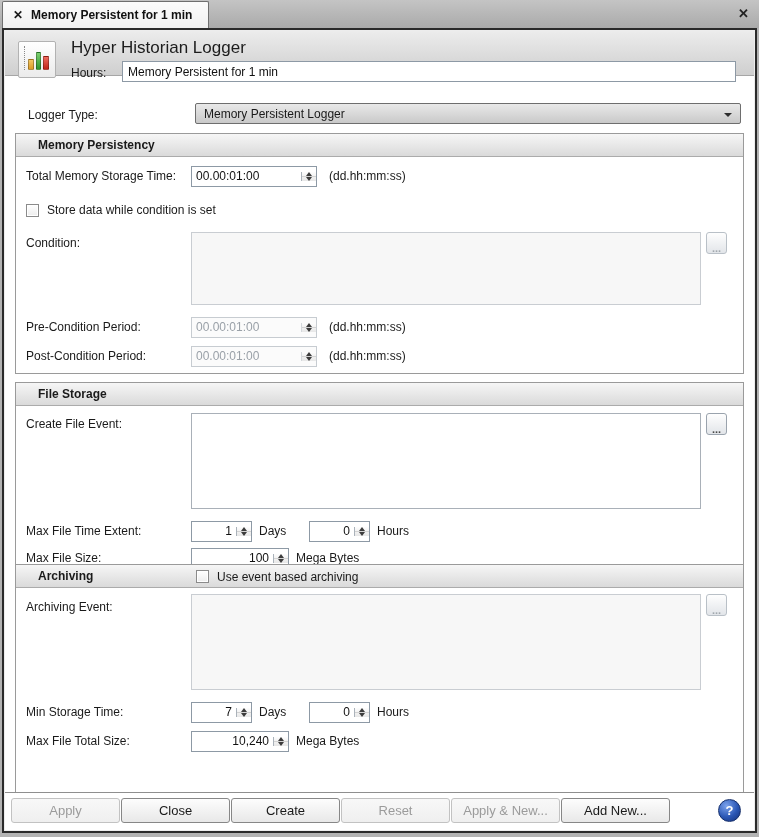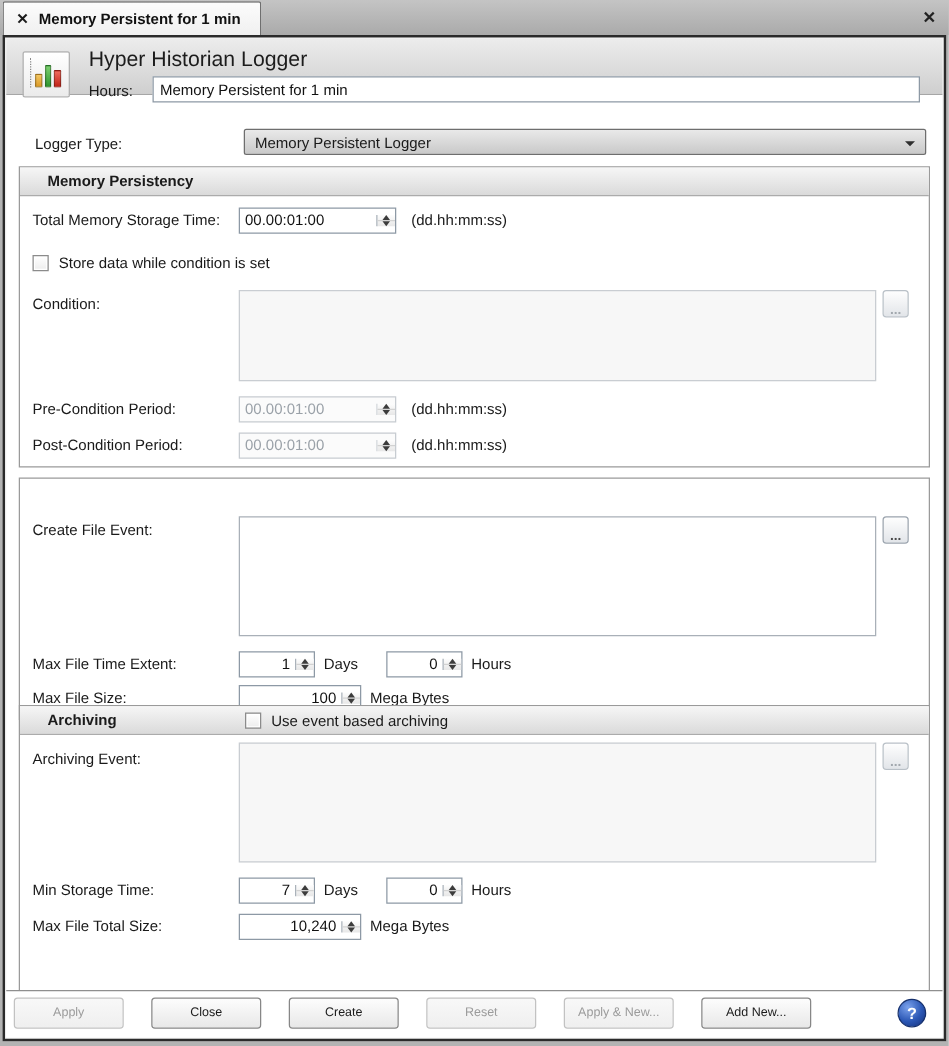--- a/index.html
+++ b/index.html
@@ -66,21 +66,21 @@
   .dots-btn{width:21px;height:22px;margin-left:5px;border:1px solid #9aa3ad;border-radius:3px;background:linear-gradient(#fefefe,#e2e5e9);display:flex;align-items:flex-end;justify-content:center;font-weight:bold;font-size:11px;line-height:9px;color:#4a4a4a;flex:none;}
   .dots-btn.dim{color:#a2a8ae;border-color:#b9c0c7;}
 
   
   .cb{width:13px;height:13px;border:1px solid #8b8b8b;background:linear-gradient(#ffffff,#ededed);box-shadow:inset 0 0 0 1px #fff;flex:none;}
   .cbrow{display:flex;align-items:center;gap:8px;}
   .hdr-cb{position:absolute;left:180px;top:0;height:23px;}
 
   
   .footer{position:absolute;left:1px;right:1px;bottom:1px;top:762px;border-top:1px solid #8f8f8f;background:#fff;}
-  .btn{position:absolute;top:5px;width:88px;height:25px;border:1px solid #878787;border-radius:3px;background:linear-gradient(#fdfdfd,#e8e8e8);display:flex;align-items:center;justify-content:center;font-size:10px;color:#1a1a1a;}
+  .btn{position:absolute;top:5px;width:109px;height:25px;border:1px solid #878787;border-radius:3px;background:linear-gradient(#fdfdfd,#e8e8e8);display:flex;align-items:center;justify-content:center;font-size:13px;color:#1a1a1a;}
   .btn.disabled{border-color:#c2c2c2;color:#9b9b9b;background:linear-gradient(#f8f8f8,#efefef);}
   .help{position:absolute;left:713px;top:6px;width:23px;height:23px;border-radius:50%;border:1px solid #16306c;background:radial-gradient(circle at 35% 28%,#7ba2ec,#2b57b5 55%,#142f77);color:#fff;font-weight:bold;font-size:13px;display:flex;align-items:center;justify-content:center;}
 </style>
 </head>
 <body>
 
 <div class="tabstrip">
   <div class="tab">
     <span class="tab-close">✕</span>
     <span class="tab-title">Memory Persistent for 1 min</span>
@@ -162,20 +162,23 @@
           <span class="spin-btn">
               <i class="tri-down"></i>
             </span>
         </span>
       </span>
       <span class="lbl hint">(dd.hh:mm:ss)</span>
     </div>
   </div>
 
   <div class="group" style="top:352px;height:194px;">
+    <div class="group-header">
+      <span class="group-title">File Storage</span>
+    </div>
     <div class="arow top-align" style="top:30px;">
       <span class="lbl lblcol" style="padding-top:4px;">Create File Event:</span>
       <textarea class="ta enabled tall" style=""></textarea>
       <span class="dots-btn">...</span>
     </div>
     <div class="arow" style="top:137px;">
       <span class="lbl lblcol">Max File Time Extent:</span>
       <span class="field" style="width:61px;">
         <input class="num" style="width: 44px;" value="1">
         <span class="spinner">

